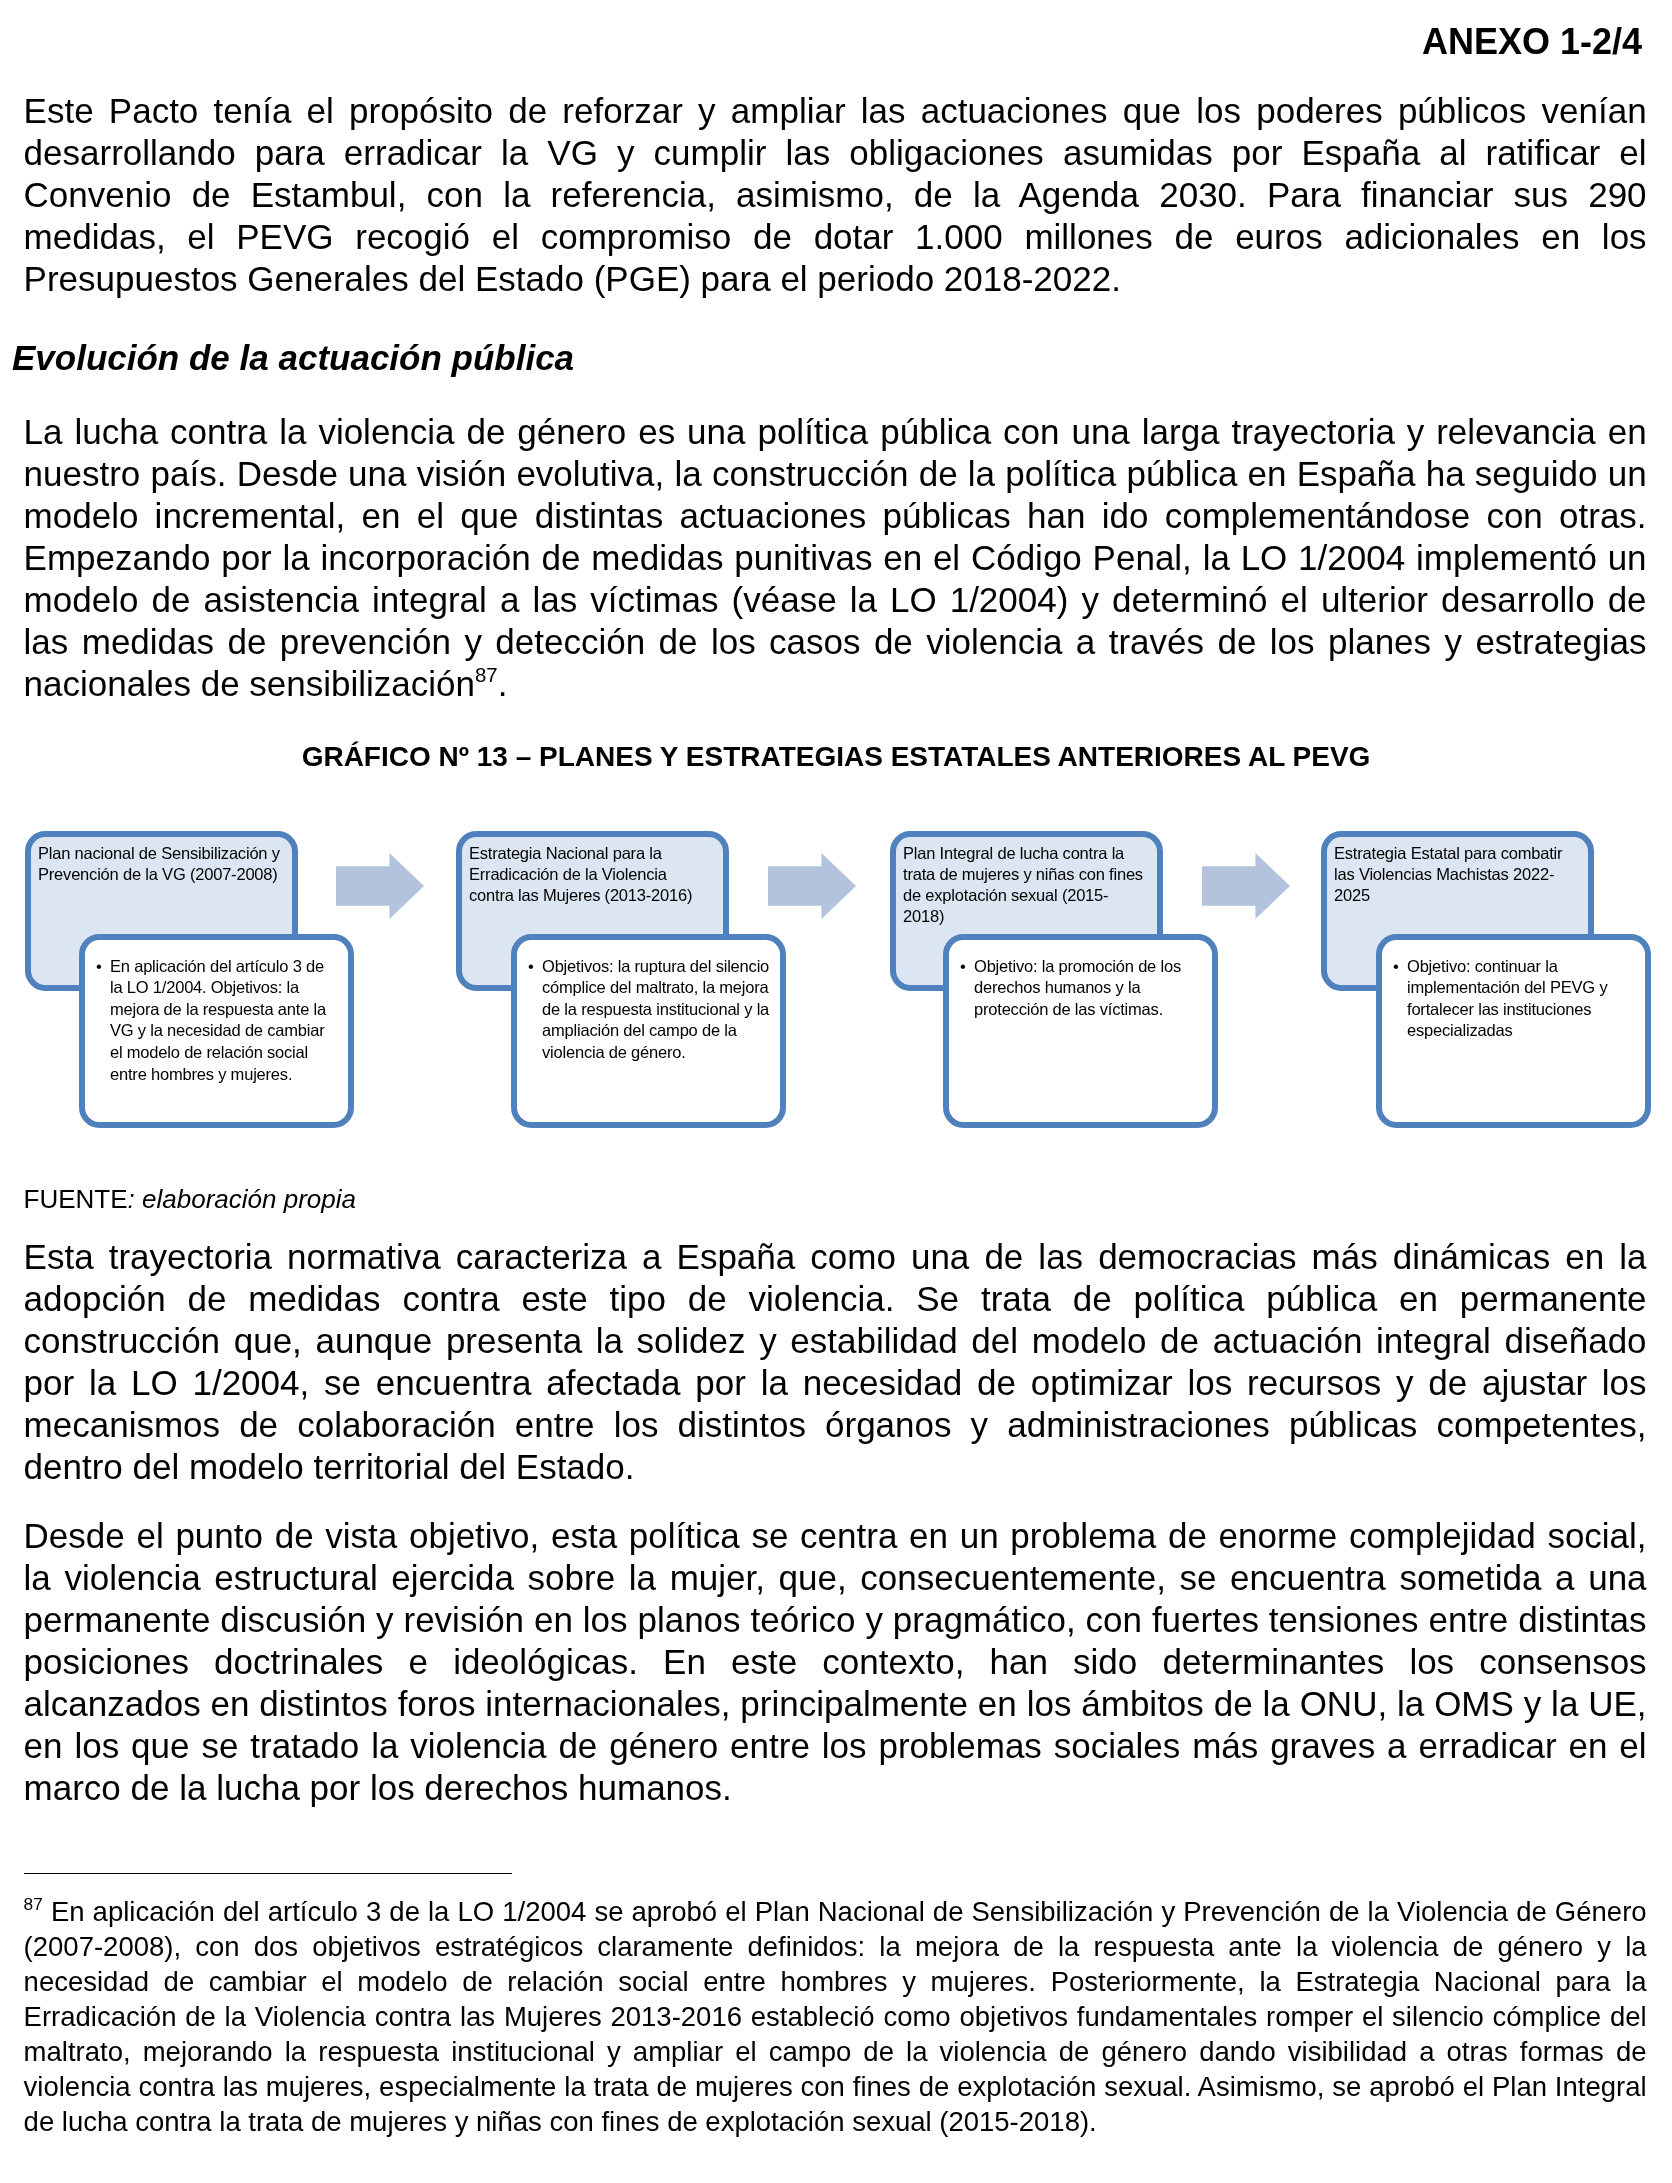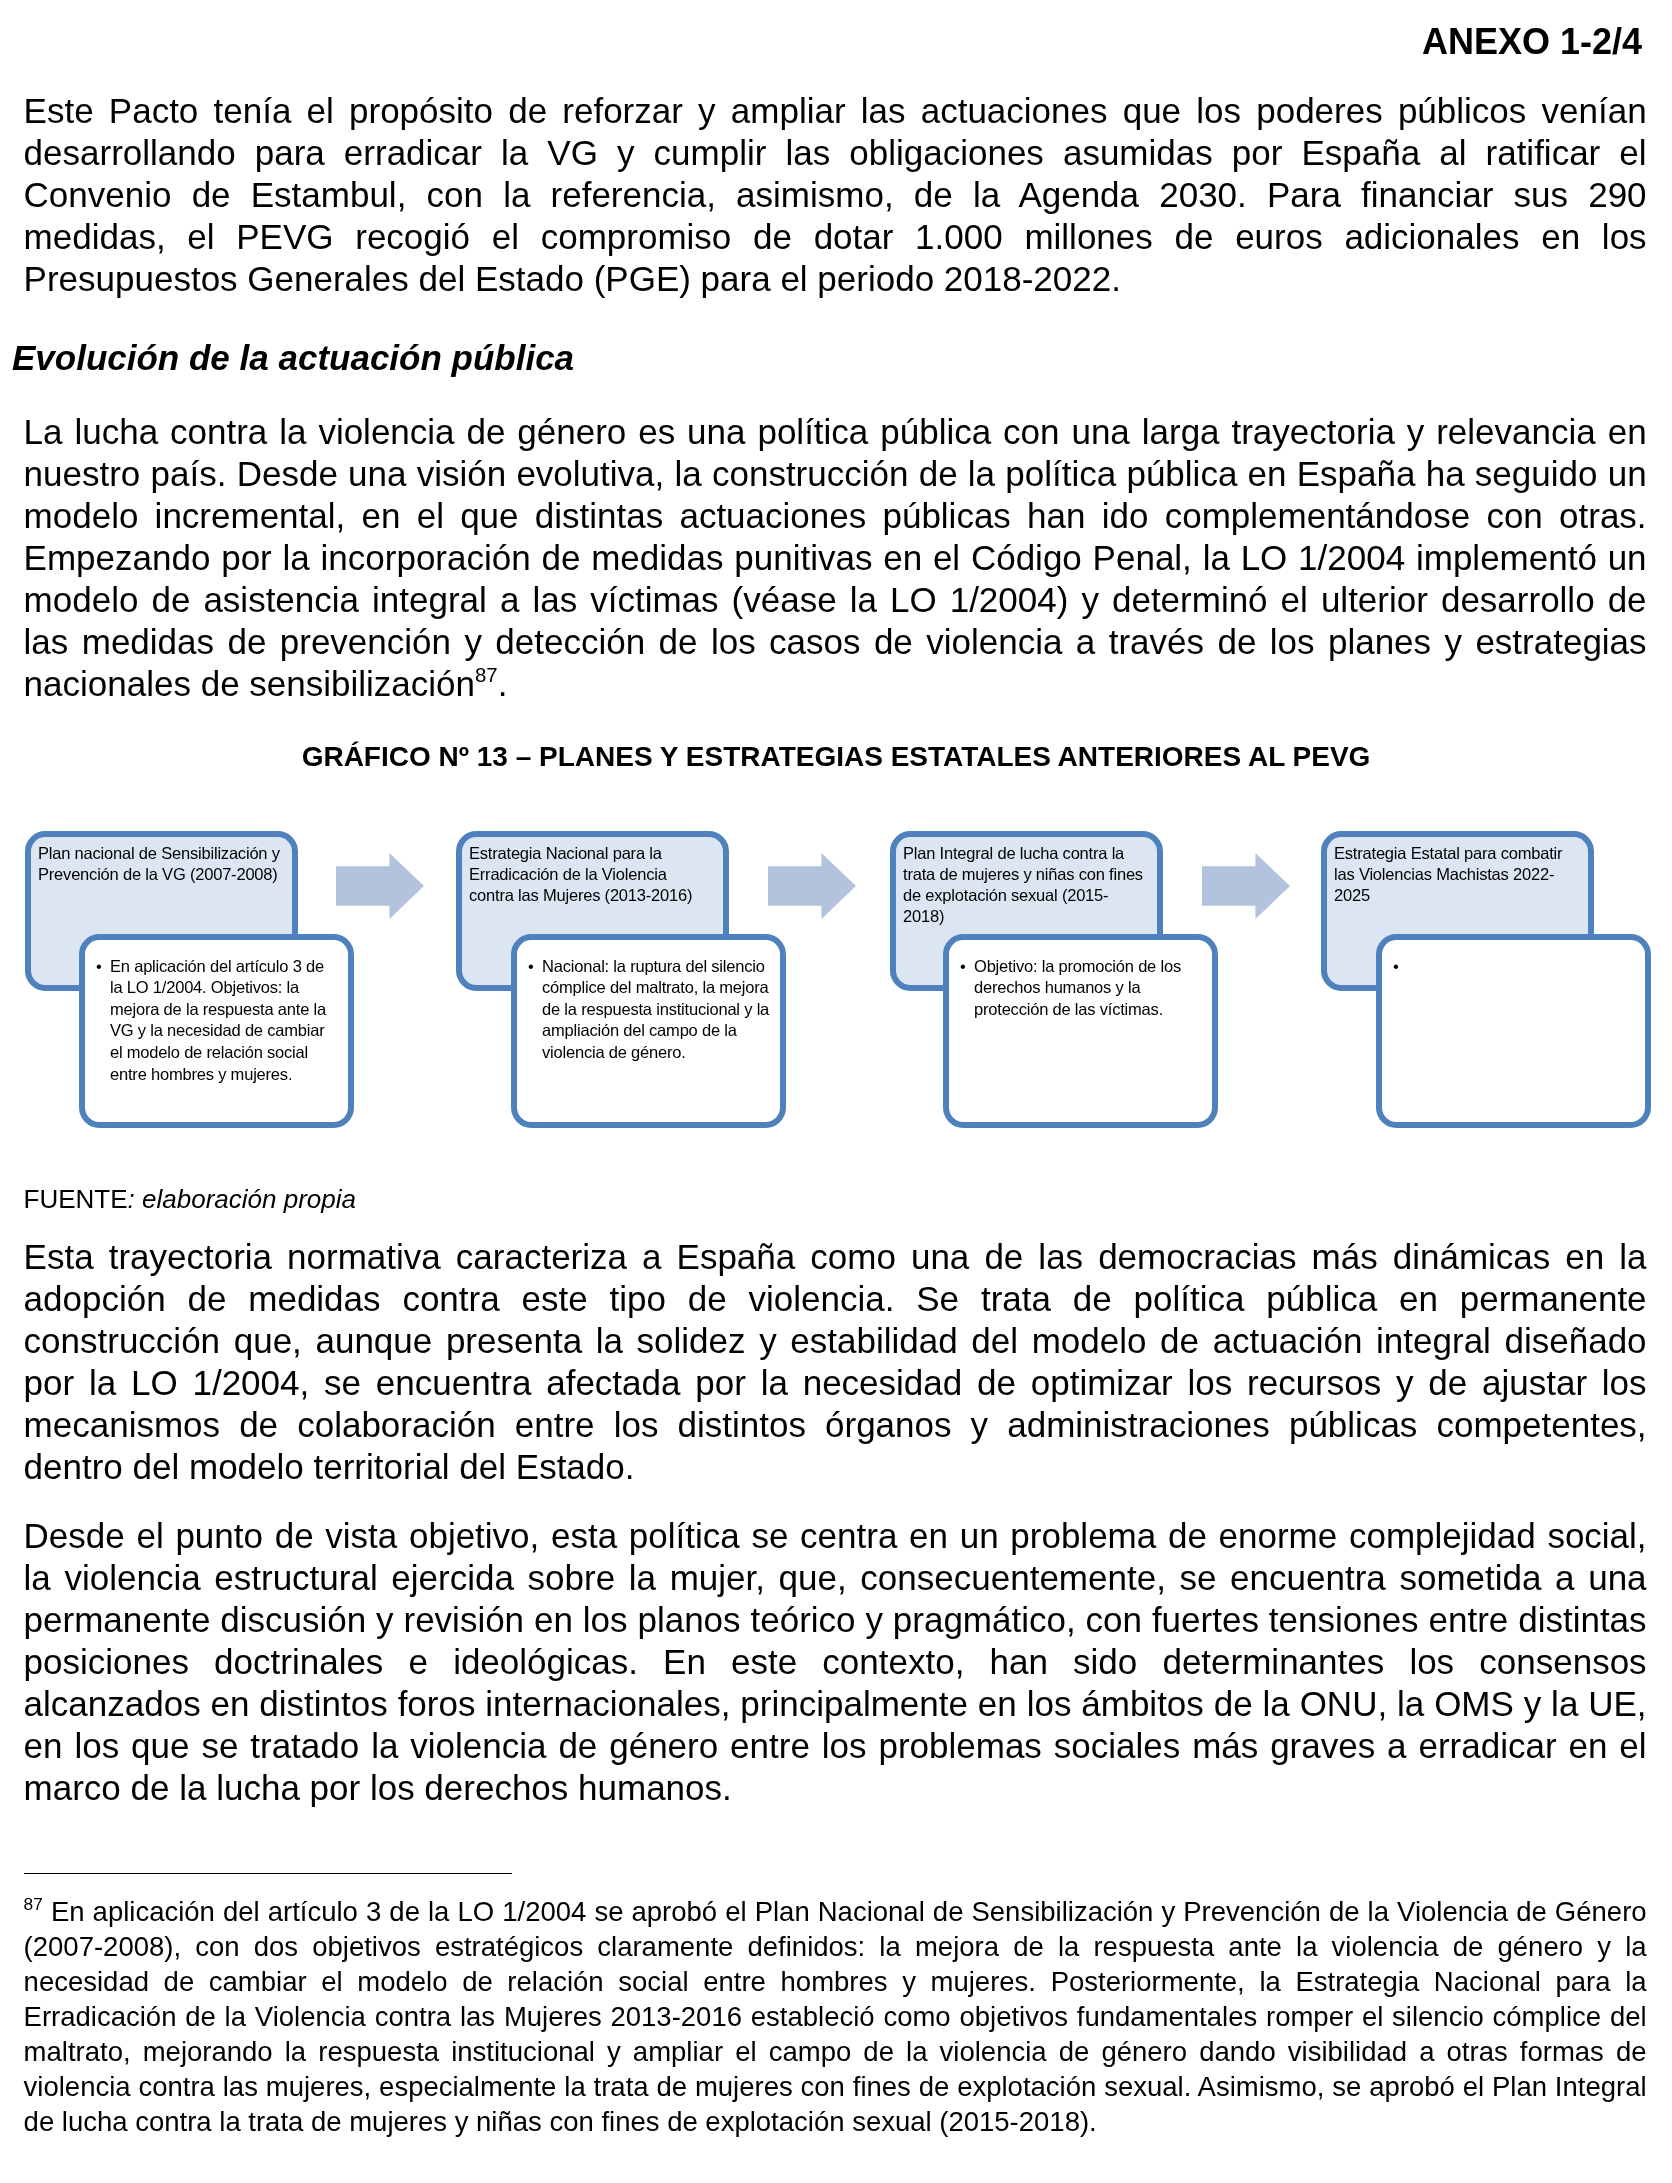--- a/index.html
+++ b/index.html
@@ -50,41 +50,41 @@
     <div class="itext"><span class="bullet">•</span><span>En aplicación del artículo 3 de la LO 1/2004. Objetivos: la mejora de la respuesta ante la VG y la necesidad de cambiar el modelo de relación social entre hombres y mujeres.</span></div>
   </div>
   <svg class="arrow" style="left:336px;" viewBox="0 0 112 84">
     <polygon points="0,17 68,17 68,0 112,42 68,84 68,67 0,67" fill="#B3C3DE"></polygon>
   </svg>
 
   <div class="outer" style="left:456px;">
     <div class="otext">Estrategia Nacional para la Erradicación de la Violencia contra las Mujeres (2013-2016)</div>
   </div>
   <div class="inner" style="left:511px;">
-    <div class="itext"><span class="bullet">•</span><span>Nacional: la ruptura del silencio cómplice del maltrato, la mejora de la respuesta institucional y la ampliación del campo de la violencia de género.</span></div>
+    <div class="itext"><span class="bullet">•</span><span>Objetivos: la ruptura del silencio cómplice del maltrato, la mejora de la respuesta institucional y la ampliación del campo de la violencia de género.</span></div>
   </div>
   <svg class="arrow" style="left:768px;" viewBox="0 0 112 84">
     <polygon points="0,17 68,17 68,0 112,42 68,84 68,67 0,67" fill="#B3C3DE"></polygon>
   </svg>
 
   <div class="outer" style="left:890px;">
     <div class="otext">Plan Integral de lucha contra la trata de mujeres y niñas con fines de explotación sexual (2015-2018)</div>
   </div>
   <div class="inner" style="left:943px;">
     <div class="itext"><span class="bullet">•</span><span>Objetivo: la promoción de los derechos humanos y la protección de las víctimas.</span></div>
   </div>
   <svg class="arrow" style="left:1202px;" viewBox="0 0 112 84">
     <polygon points="0,17 68,17 68,0 112,42 68,84 68,67 0,67" fill="#B3C3DE"></polygon>
   </svg>
 
   <div class="outer" style="left:1321px;">
     <div class="otext">Estrategia Estatal para combatir las Violencias Machistas 2022-2025</div>
   </div>
   <div class="inner" style="left:1376px;">
-    <div class="itext"><span class="bullet">•</span></div>
+    <div class="itext"><span class="bullet">•</span><span>Objetivo: continuar la implementación del PEVG y fortalecer las instituciones especializadas</span></div>
   </div>
 </div>
 
 <div class="abs fuente" style="top:1184px;"><span>FUENTE</span><span class="it">: elaboración propia</span></div>
 
 <p class="abs para" style="top:1236px;">Esta trayectoria normativa caracteriza a España como una de las democracias más dinámicas en la adopción de medidas contra este tipo de violencia. Se trata de política pública en permanente construcción que, aunque presenta la solidez y estabilidad del modelo de actuación integral diseñado por la LO 1/2004, se encuentra afectada por la necesidad de optimizar los recursos y de ajustar los mecanismos de colaboración entre los distintos órganos y administraciones públicas competentes, dentro del modelo territorial del Estado.</p>
 
 <p class="abs para" style="top:1515px;">Desde el punto de vista objetivo, esta política se centra en un problema de enorme complejidad social, la violencia estructural ejercida sobre la mujer, que, consecuentemente, se encuentra sometida a una permanente discusión y revisión en los planos teórico y pragmático, con fuertes tensiones entre distintas posiciones doctrinales e ideológicas. En este contexto, han sido determinantes los consensos alcanzados en distintos foros internacionales, principalmente en los ámbitos de la ONU, la OMS y la UE, en los que se tratado la violencia de género entre los problemas sociales más graves a erradicar en el marco de la lucha por los derechos humanos.</p>
 
 <div class="abs rule" style="top:1873px;"></div>

